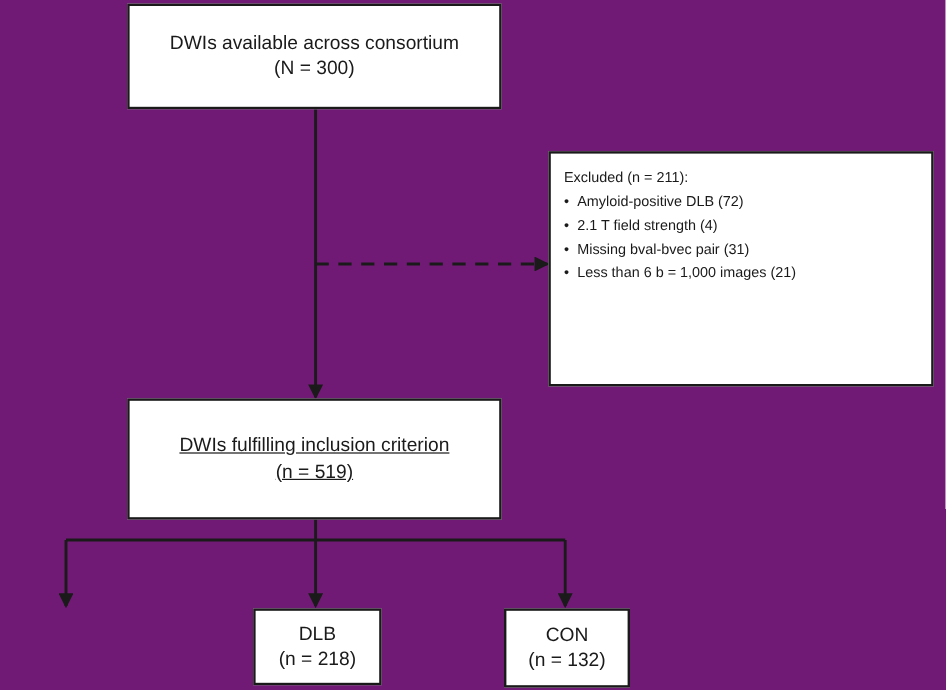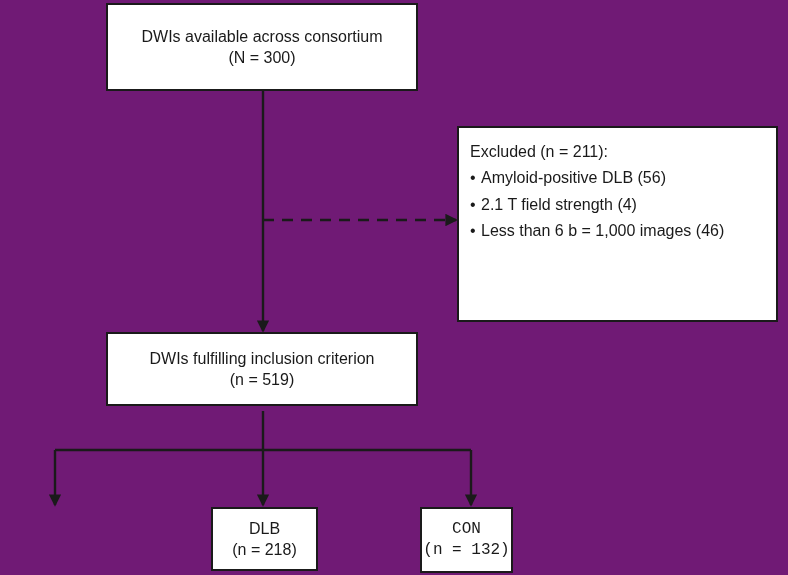--- a/index.html
+++ b/index.html
@@ -25,31 +25,31 @@
     align-items: center;
     justify-content: center;
     color: #1a1a1a;
     font-size: 16px;
     line-height: 1.32;
     text-align: center;
   }
   .node .line1, .node .line2 { display: block; white-space: nowrap; }
 
   #node-top    { left: 106px; top: 3px;   width: 312px; height: 88px; }
-  #node-middle { left: 106px; top: 332px; width: 312px; height: 74px; }
+  #node-middle { left: 106px; top: 332px; width: 312px; height: 101px; text-decoration: underline; }
   #node-add    { left: 3px;   top: 507px; width: 104px; height: 66px; }
   #node-dlb    { left: 211px; top: 507px; width: 107px; height: 64px; }
-  #node-con    { left: 420px; top: 507px; width: 93px; height: 66px; font-family: Liberation Mono, monospace; }
+  #node-con    { left: 420px; top: 507px; width: 105px; height: 66px; }
 
   #node-excluded {
     left: 457px; top: 126px; width: 321px; height: 196px;
     display: block;
     padding: 11px 0 0 11px;
     text-align: left;
-    font-size: 16px;
+    font-size: 12px;
     line-height: 1.655;
   }
   #node-excluded .ex-title { display: block; white-space: nowrap; }
   #node-excluded ul {
     list-style: none;
     margin: 0;
     padding: 0;
   }
   #node-excluded li {
     white-space: nowrap;
@@ -99,23 +99,24 @@
   </svg>
 
   <div class="node" id="node-top">
     <span class="line1">DWIs available across consortium</span>
     <span class="line2">(N = 300)</span>
   </div>
 
   <div class="node" id="node-excluded">
     <span class="ex-title">Excluded (n = 211):</span>
     <ul>
-      <li>Amyloid-positive DLB (56)</li>
+      <li>Amyloid-positive DLB (72)</li>
       <li>2.1 T field strength (4)</li>
-      <li>Less than 6 b = 1,000 images (46)</li>
+      <li>Missing bval-bvec pair (31)</li>
+      <li>Less than 6 b = 1,000 images (21)</li>
     </ul>
   </div>
 
   <div class="node" id="node-middle">
     <span class="line1">DWIs fulfilling inclusion criterion</span>
     <span class="line2">(n = 519)</span>
   </div>
 
 
   <div class="node" id="node-dlb">

